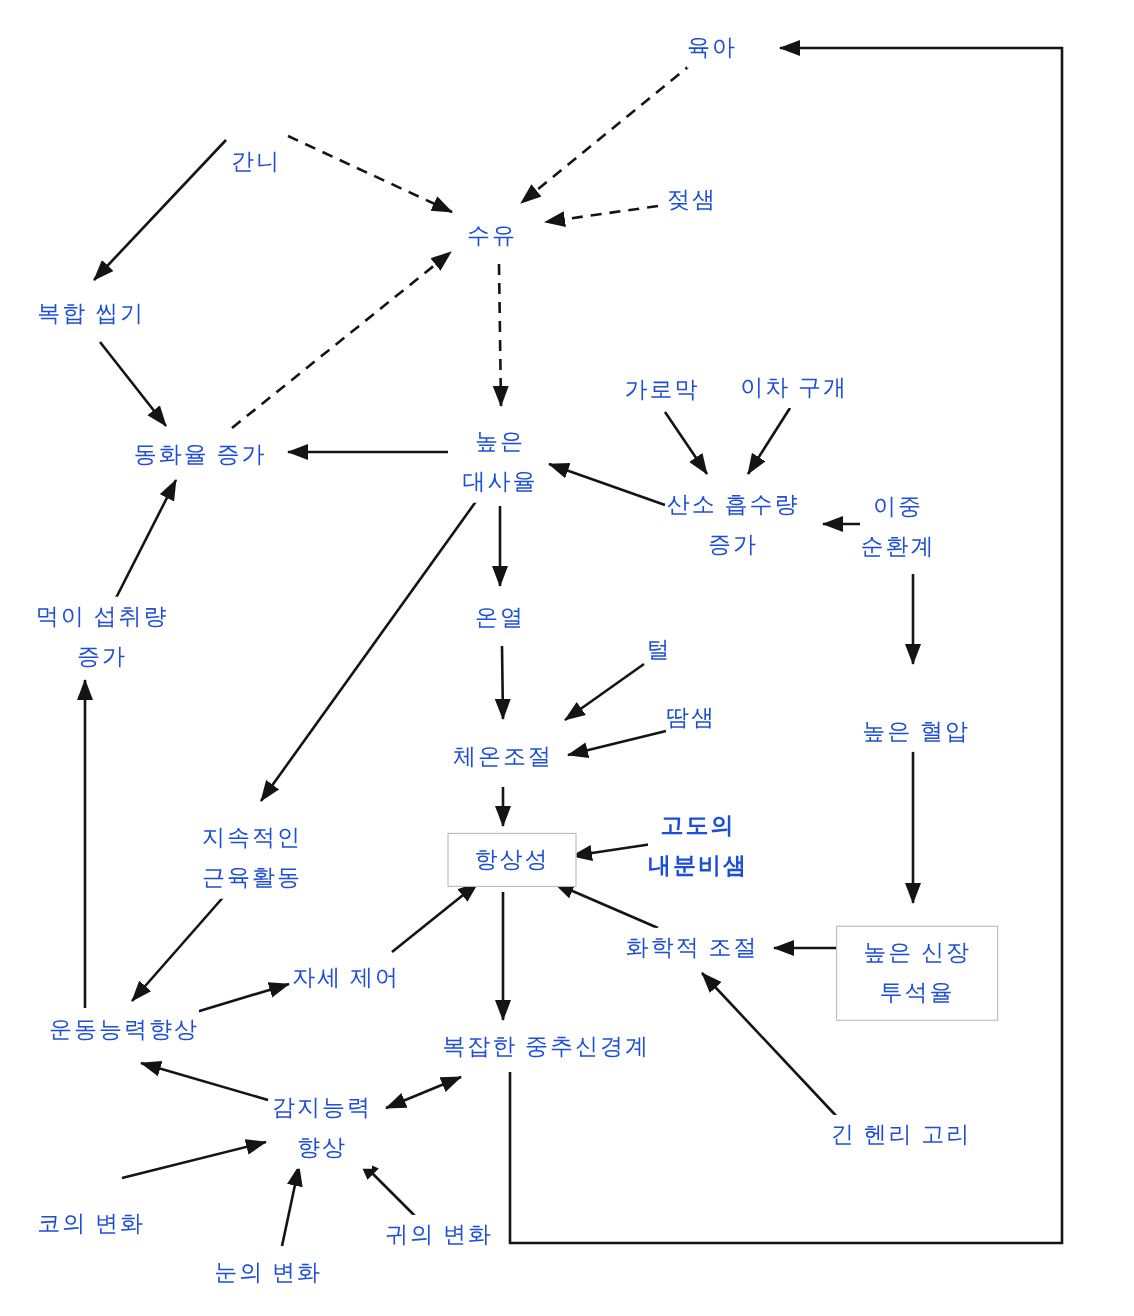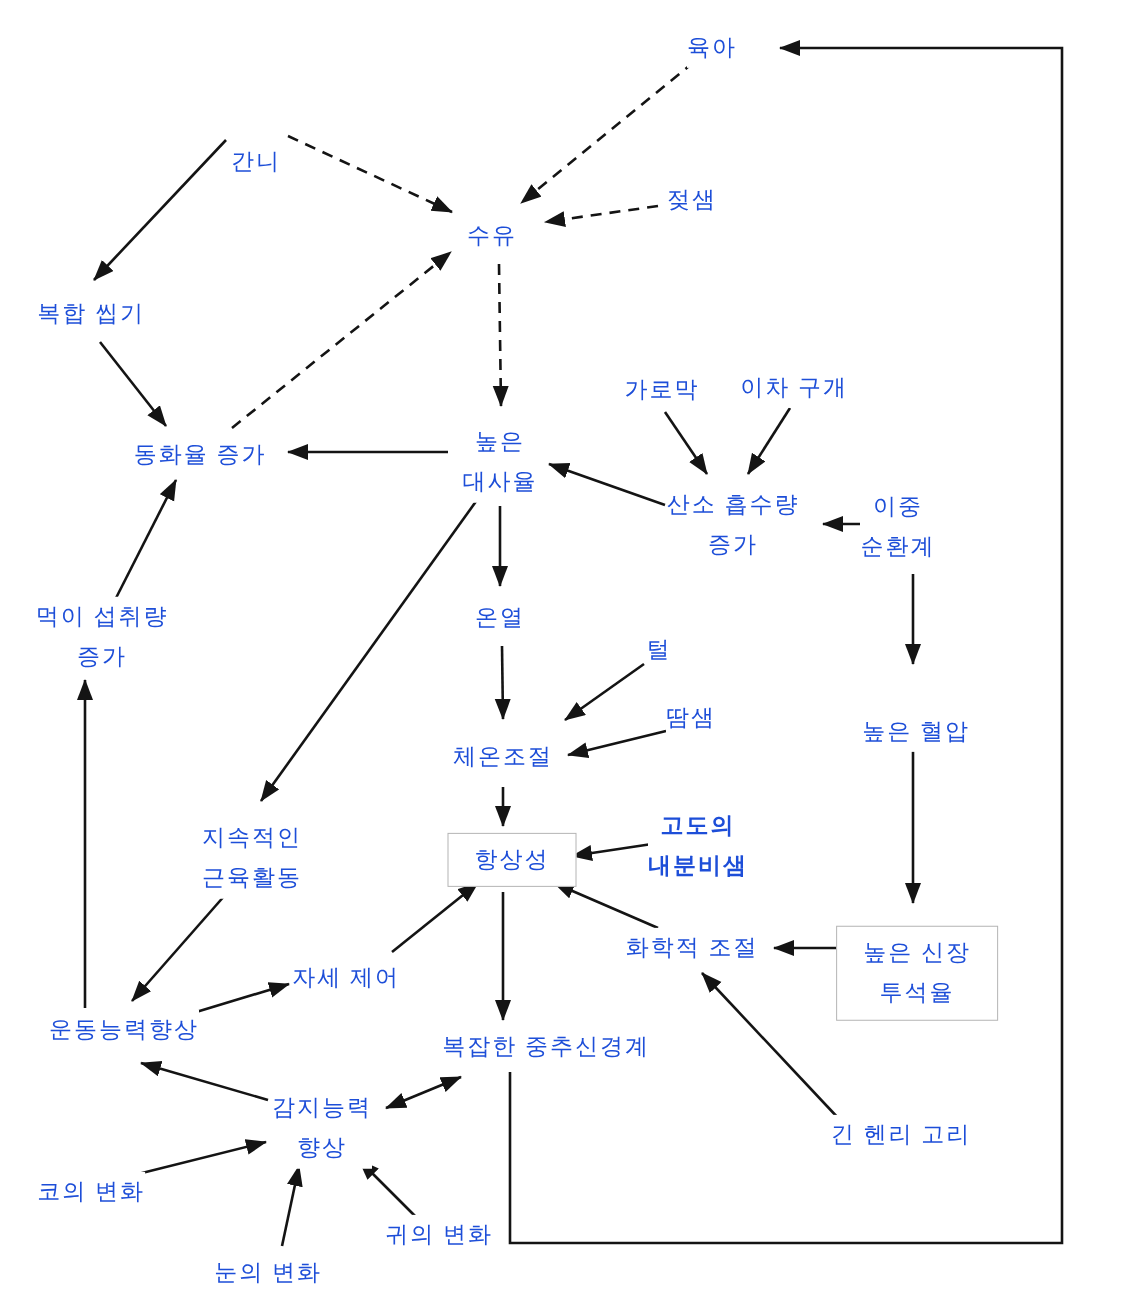--- a/index.html
+++ b/index.html
@@ -115,17 +115,17 @@
 내분비샘</div>
   <div class="node" style="left:692px;  top:948px;">화학적 조절</div>
   <div class="node boxed" style="left:917px; top:953px;margin-top:20px;">높은 신장
 투석율</div>
   <div class="node" style="left:346px;  top:978px;">자세 제어</div>
   <div class="node" style="left:546px;  top:1047px;">복잡한 중추신경계</div>
   <div class="node" style="left:124px;  top:1030px;">운동능력향상</div>
   <div class="node" style="left:322px;  top:1128px;">감지능력
 향상</div>
   <div class="node" style="left:901px;  top:1135px;">긴 헨리 고리</div>
-  <div class="node" style="left:91px;   top:1192px;">코의 변화</div>
+  <div class="node" style="left:91px;   top:1224px;">코의 변화</div>
   <div class="node" style="left:268px;  top:1265px;margin-top:8px;">눈의 변화</div>
   <div class="node" style="left:439px;  top:1235px;">귀의 변화</div>
 
 </div>
 
 </body></html>

